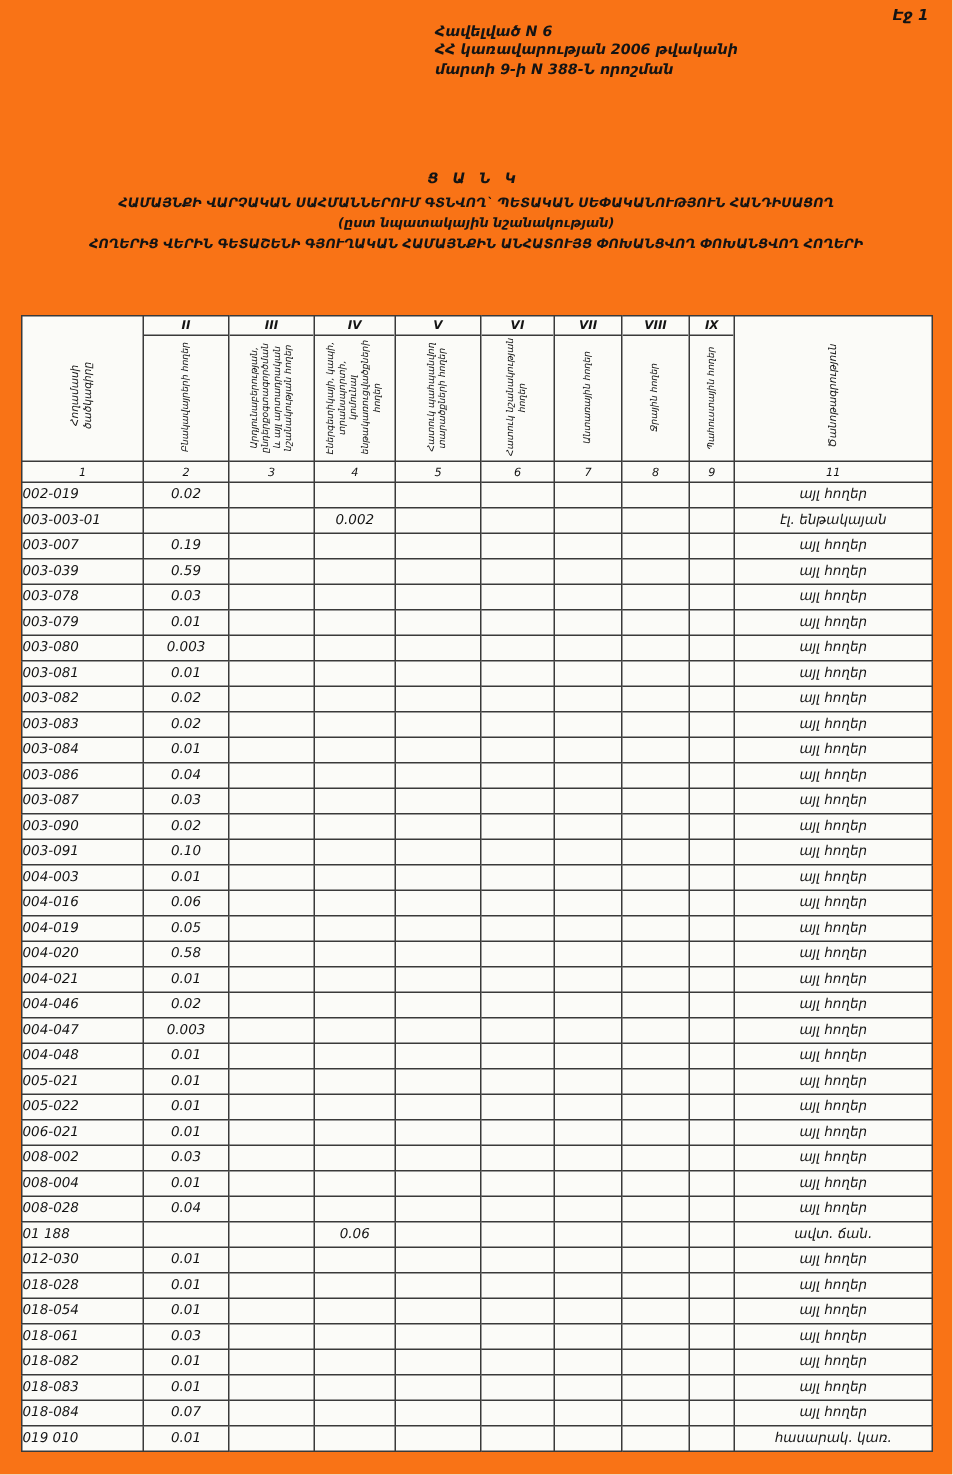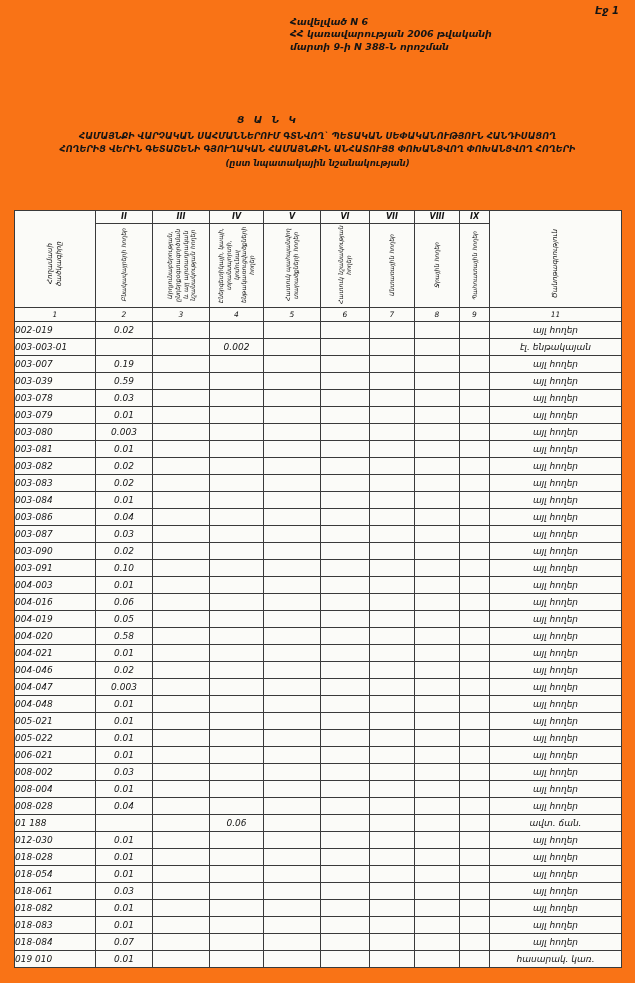--- a/index.html
+++ b/index.html
@@ -19,21 +19,21 @@
   .page-num{
     position:absolute;top:5px;right:16px;
     font-size:10px;font-weight:bold;
   }
   .appendix{
     position:absolute;top:16px;left:290px;width:300px;
     text-align:left;font-weight:bold;font-size:9.5px;line-height:1.3;
   }
   .bank{
     position:absolute;top:114px;left:0;width:536px;
-    text-align:center;font-weight:bold;font-size:9.5px;letter-spacing:3px;
+    text-align:center;font-weight:bold;font-size:9.5px;letter-spacing:3px;padding-left:48px;
   }
   .title{
     position:absolute;top:130px;left:10px;width:615px;
     text-align:center;font-weight:bold;font-size:8.6px;line-height:1.55;
   }
   table.main{
     position:absolute;top:210px;left:14px;
     border-collapse:collapse;table-layout:fixed;width:607px;
     background:#fbfbf8;
   }
@@ -75,22 +75,22 @@
   <div class="appendix">
     <div>Հավելված N 6</div>
     <div>ՀՀ կառավարության 2006 թվականի</div>
     <div>մարտի 9-ի N 388-Ն որոշման</div>
   </div>
 
   <div class="bank">Ց Ա Ն Կ</div>
 
   <div class="title">
     <div>ՀԱՄԱՅՆՔԻ ՎԱՐՉԱԿԱՆ ՍԱՀՄԱՆՆԵՐՈՒՄ ԳՏՆՎՈՂ` ՊԵՏԱԿԱՆ ՍԵՓԱԿԱՆՈՒԹՅՈՒՆ ՀԱՆԴԻՍԱՑՈՂ</div>
+    <div>(ըստ նպատակային նշանակության)</div>
     <div>ՀՈՂԵՐԻՑ ՎԵՐԻՆ ԳԵՏԱՇԵՆԻ ԳՅՈՒՂԱԿԱՆ ՀԱՄԱՅՆՔԻՆ ԱՆՀԱՏՈՒՅՑ ՓՈԽԱՆՑՎՈՂ ՓՈԽԱՆՑՎՈՂ ՀՈՂԵՐԻ</div>
-    <div>(ըստ նպատակային նշանակության)</div>
   </div>
 
   <table class="main">
     <colgroup>
       <col style="width:81px">
         <col style="width:57px">
         <col style="width:57px">
       <col style="width:54px">
         <col style="width:57px">
         <col style="width:49px">

